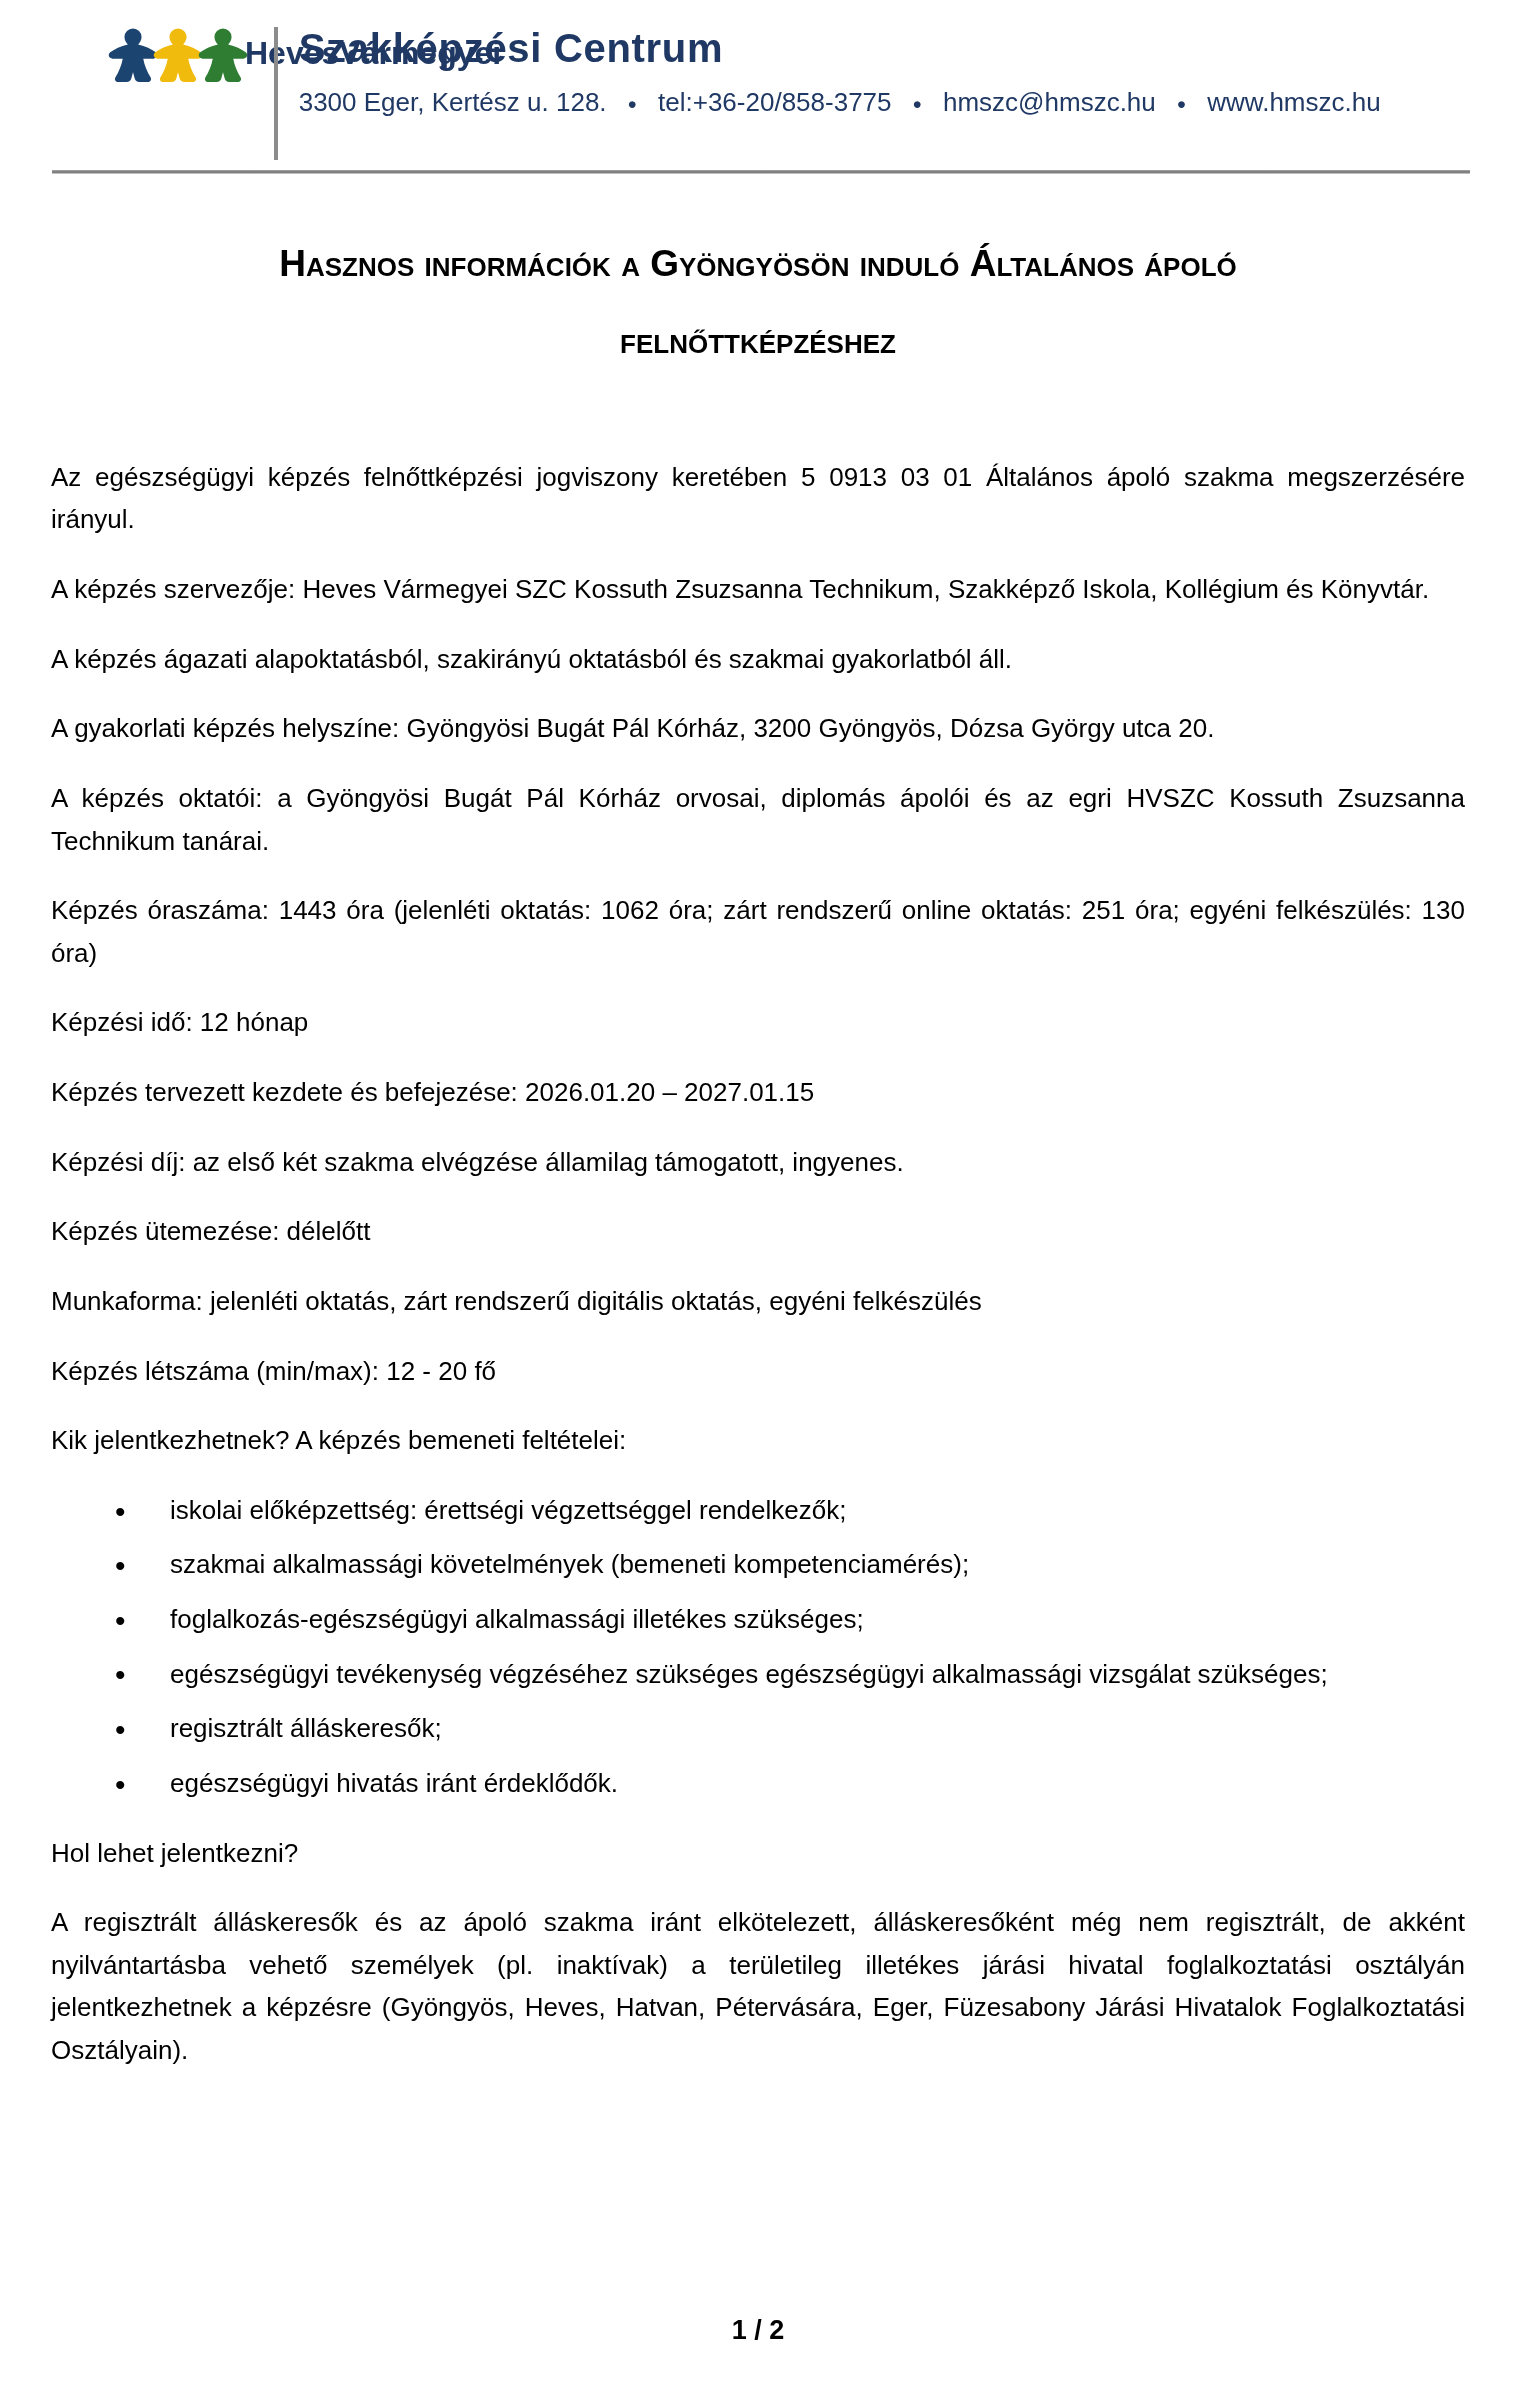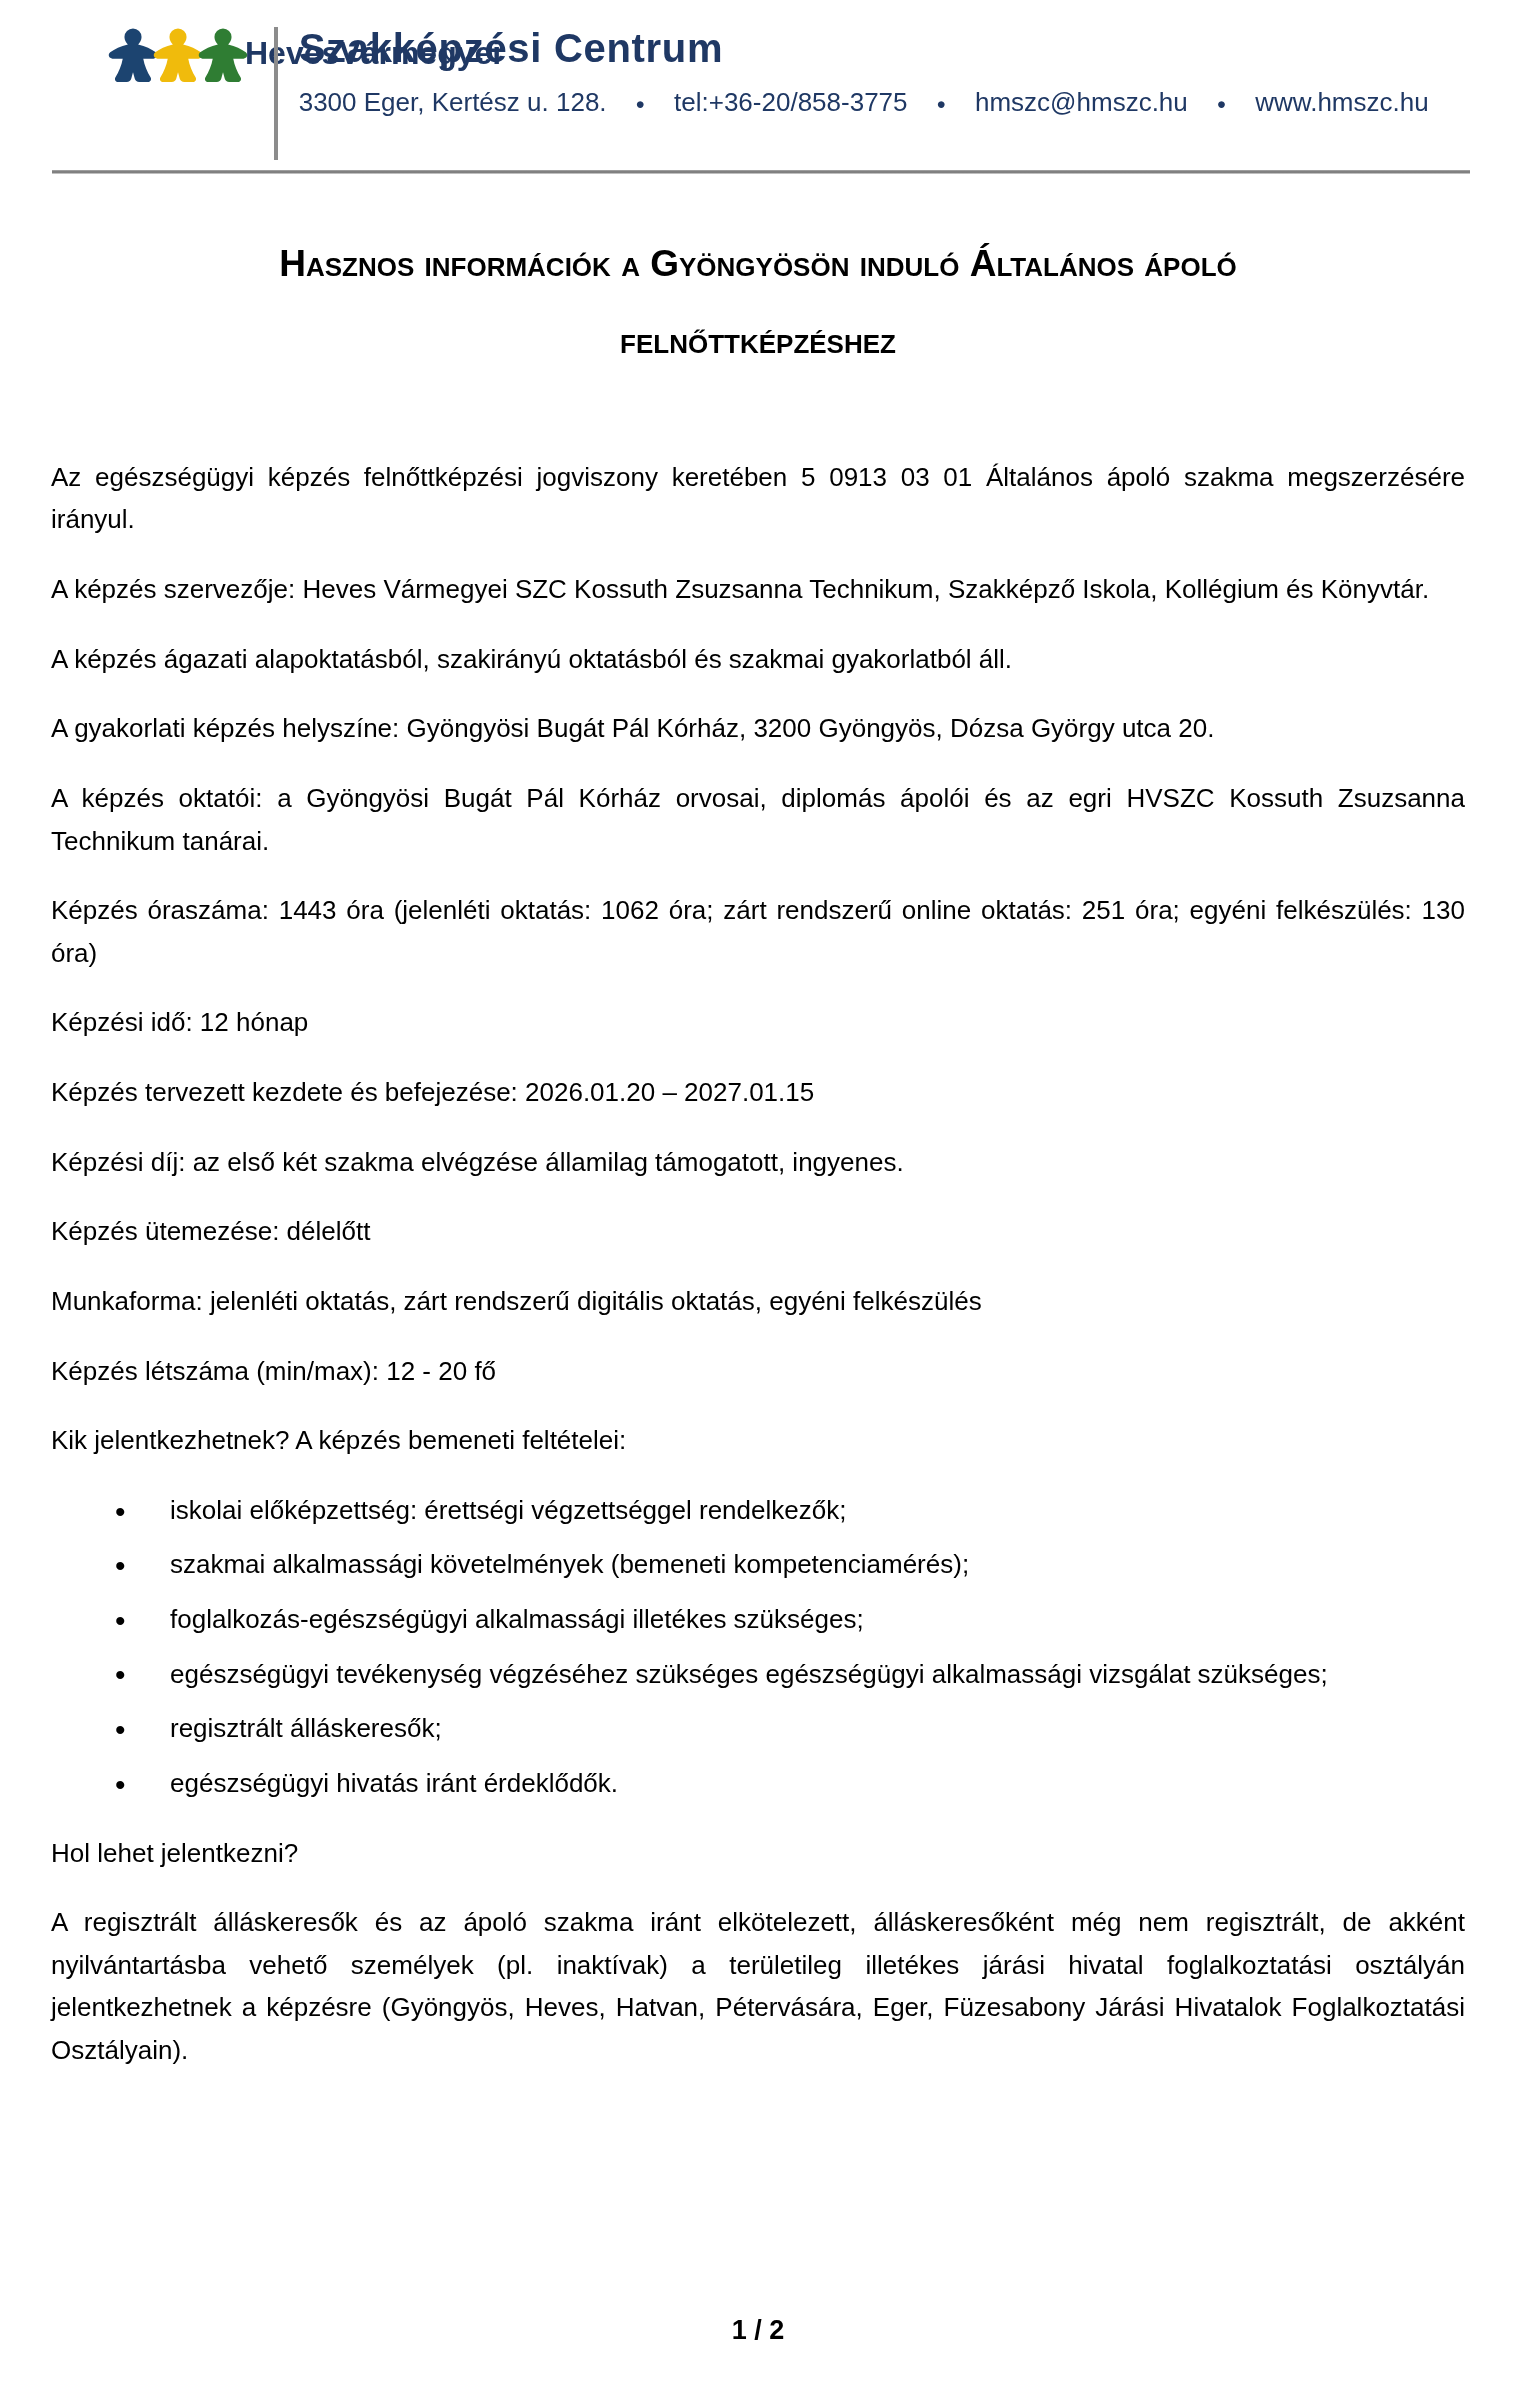--- a/index.html
+++ b/index.html
@@ -15,21 +15,21 @@
   }
   
   .header{display:flex;align-items:flex-start;margin:25px 48px 0 110px;}
   .logo{display:flex;flex-direction:row;align-items:center;width:146px;flex:0 0 auto;}
   .figures{display:flex;align-items:flex-end;height:57px;}
   .figures svg{width:60px;height:57px;margin:0 -7.5px;display:block;}
   .region{font-weight:bold;color:#1f3864;font-size:32px;line-height:1.03;text-align:center;}
   .v-sep{width:3.7px;background:#8c8c8c;height:133px;margin:1.5px 21px 0 18px;flex:0 0 auto;}
   .brandblock{padding-top:1.5px;flex:1 1 auto;}
   .brand{font-size:40px;font-weight:bold;color:#1f3864;letter-spacing:0.7px;line-height:1.05;}
-  .contact{display:flex;align-items:center;gap:29px;margin-top:18px;color:#1f3864;font-size:26px;white-space:nowrap;}
+  .contact{display:flex;align-items:center;gap:21px;margin-top:18px;color:#1f3864;font-size:26px;white-space:nowrap;}
   .contact .dot{font-size:15.7px;line-height:1;transform:translateY(1.5px);}
   .header-rule{height:4.5px;margin:10.4px 46px 0 52px;
     background:linear-gradient(180deg,#ababab 0%,#6d6d6d 55%,#dedede 100%);}
   
   .doc-title{margin-top:70px;text-align:center;font-weight:bold;font-variant:small-caps;
     font-size:37px;line-height:1.1;}
   .doc-title .line2{margin-top:36px;}
   
   .content{margin:94px 51px 0 51px;}
   p.para{margin:8px 0 27px 0;line-height:1.64;text-align:justify;}

